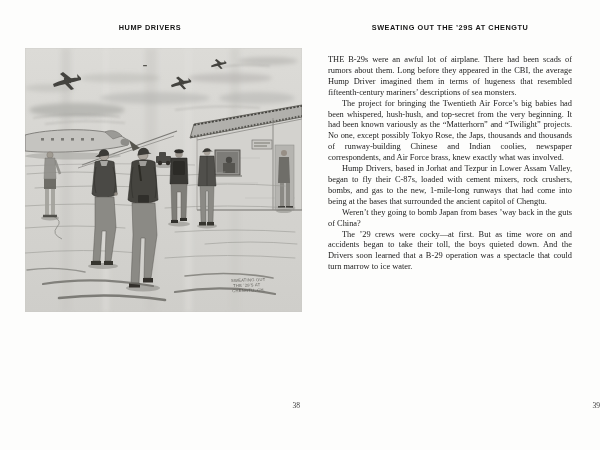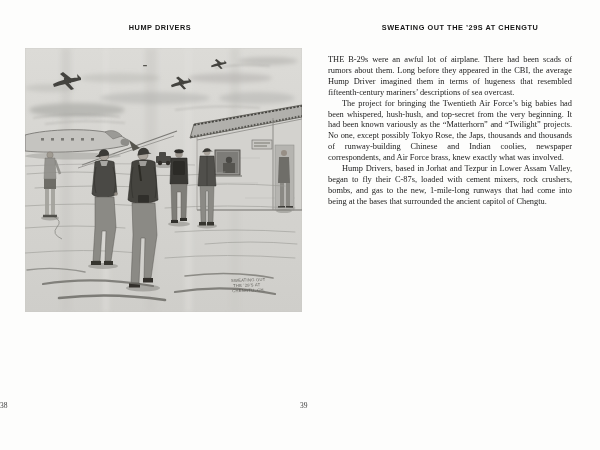--- a/index.html
+++ b/index.html
@@ -1,34 +1,34 @@
 <!DOCTYPE html>
 <html><head>
 <meta charset="utf-8">
 <style>
   html,body{margin:0;padding:0;}
   body{width:600px;height:450px;background:#fdfdfc;font-family:"Liberation Serif",serif;overflow:hidden;}
   .spread{position:relative;width:600px;height:450px;}
-  .page{position:absolute;top:0;width:300px;height:332px;padding-left:20px;}
+  .page{position:absolute;top:0;width:300px;height:332px;}
   .page.left{left:0;}
   .page.right{left:300px;text-decoration:underline;}
   .running-header{
     position:absolute;top:23px;left:0;width:100%;text-align:center;
     font-family:"Liberation Sans",sans-serif;font-weight:bold;
     font-size:7.3px;letter-spacing:0.55px;color:#151515;white-space:nowrap;
   }
   .illustration{position:absolute;left:25px;top:48px;width:277px;height:264px;}
   .body-text{
     position:absolute;left:28px;top:55px;width:244px;
     font-size:8.4px;line-height:10.9px;text-align:justify;color:#1b1b1b;
   }
   .body-text p{margin:0;text-indent:14px;}
   .body-text p.first{text-indent:0;}
   .folio{
-    position:absolute;top:401px;left:0;width:100%;text-align:left;
+    position:absolute;top:401px;left:0;width:100%;text-align:right;
     font-size:7.5px;color:#3a3a3a;
   }
 </style>
 </head>
 <body>
 
 <div class="spread">
 
   <div class="page left">
     <div class="running-header">HUMP DRIVERS</div>
@@ -241,21 +241,23 @@
       </svg>
     </div>
 
     <div class="folio">38</div>
   </div>
 
   <div class="page right">
     <div class="running-header">SWEATING OUT THE ’29S AT CHENGTU</div>
 
     <div class="body-text">
-      <p class="first">THE B-29s were an awful lot of airplane. There had been scads of rumors about them. Long before they appeared in the CBI, the average Hump Driver imagined them in terms of hugeness that resembled fifteenth-century mariners’ descriptions of sea overcast.</p>
+      <p class="first">THE B-29s were an awful lot of airplane. There had been scads of rumors about them. Long before they appeared in the CBI, the average Hump Driver imagined them in terms of hugeness that resembled fifteenth-century mariners’ descriptions of sea monsters.</p>
       <p>The project for bringing the Twentieth Air Force’s big babies had been whispered, hush-hush, and top-secret from the very beginning. It had been known variously as the “Matterhorn” and “Twilight” projects. No one, except possibly Tokyo Rose, the Japs, thousands and thousands of runway-building Chinese and Indian coolies, newspaper correspondents, and Air Force brass, knew exactly what was involved.</p>
       <p>Hump Drivers, based in Jorhat and Tezpur in Lower Assam Valley, began to fly their C-87s, loaded with cement mixers, rock crushers, bombs, and gas to the new, 1-mile-long runways that had come into being at the bases that surrounded the ancient capitol of Chengtu.</p>
+      <p>Weren’t they going to bomb Japan from bases ’way back in the guts of China?</p>
+      <p>The ’29 crews were cocky—at first. But as time wore on and accidents began to take their toll, the boys quieted down. And the Drivers soon learned that a B-29 operation was a spectacle that could turn marrow to ice water.</p>
     </div>
 
     <div class="folio">39</div>
   </div>
 
 </div>
 
 </body></html>

